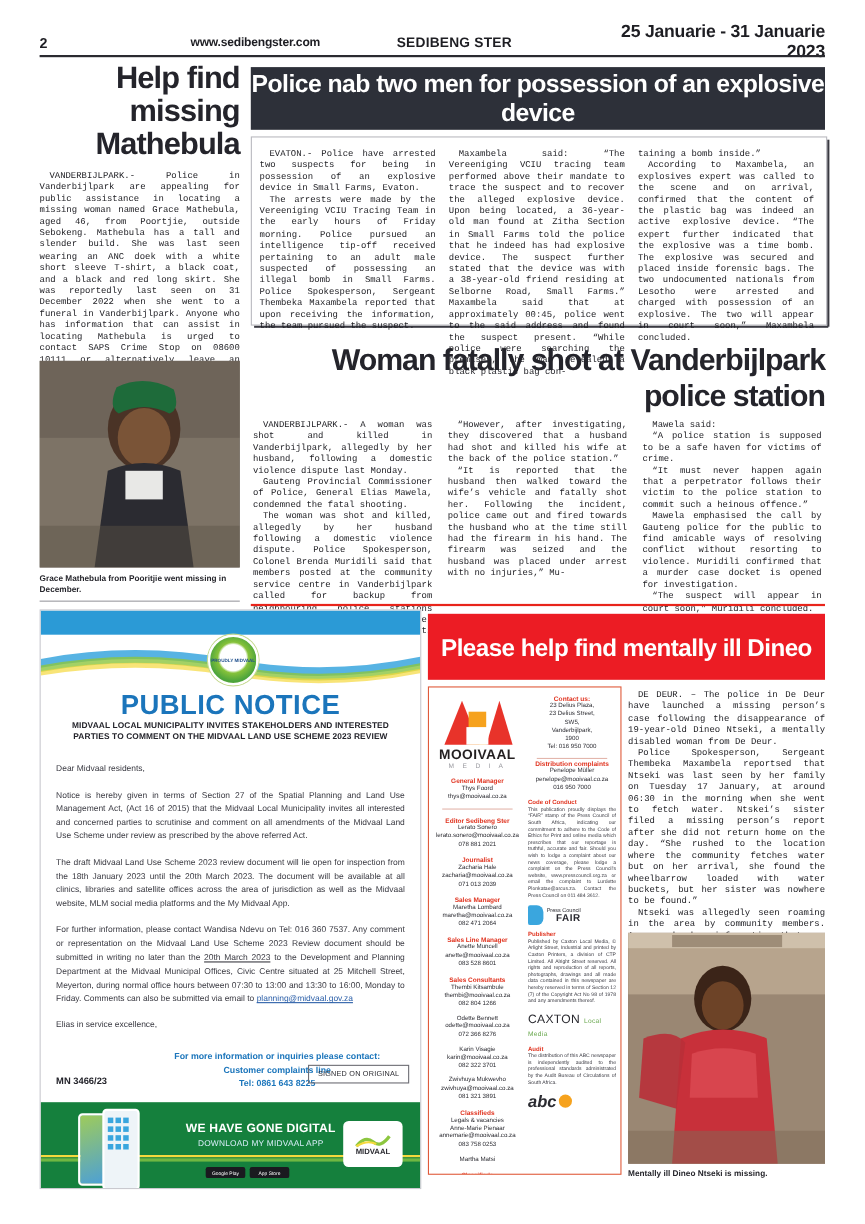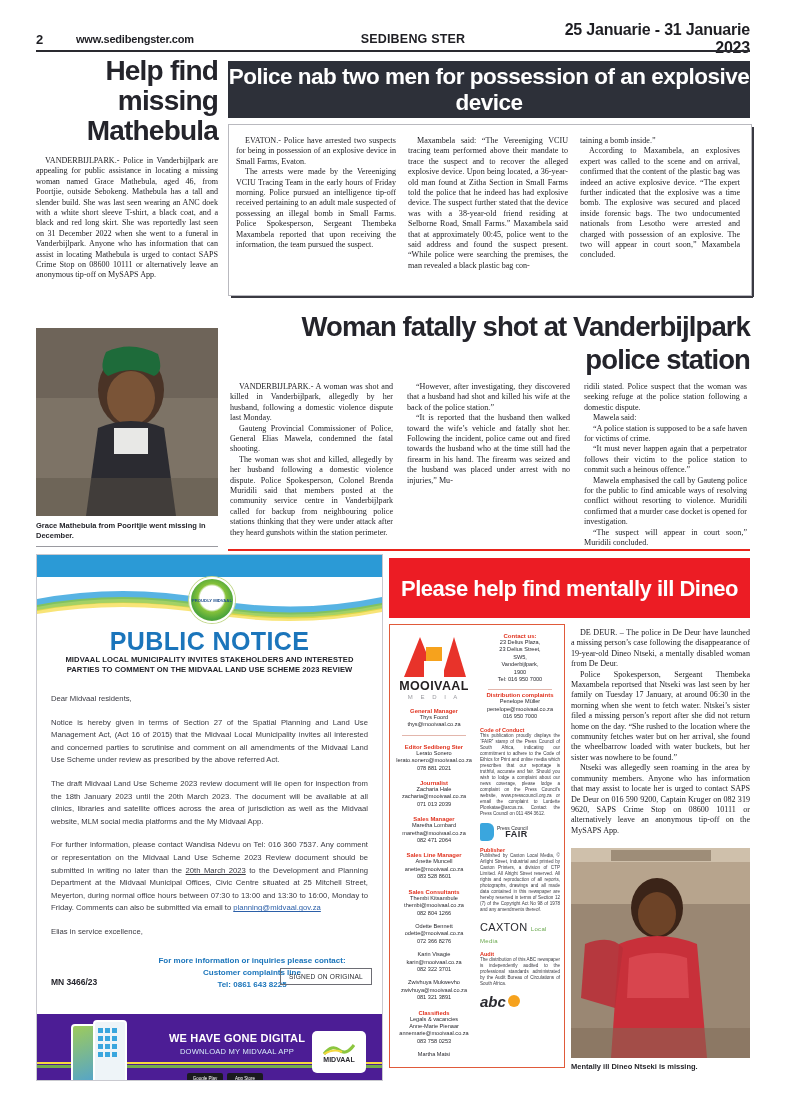--- a/index.html
+++ b/index.html
@@ -26,31 +26,31 @@
     position: absolute;
     left: 36px; top: 28px;
     width: 714px; height: 22px;
     display: flex;
     align-items: center;
     font-weight: bold;
     font-size: 11px;
     letter-spacing: -0.2px;
   }
   .mh-page { width: 40px; font-size: 13px; }
-  .mh-site { width: 215px; text-align: left; font-size: 11px; }
+  .mh-site { width: 215px; text-align: right; font-size: 11px; }
   .mh-title { flex: 1; text-align: center; font-size: 12.5px; letter-spacing: 0.2px;}
   .mh-date { width: 215px; text-align: right; font-size: 16px; }
   .mh-rule {
     position: absolute;
     left: 36px; top: 50px;
     width: 714px; height: 2px;
     background: #2a2a30;
   }
   .body-text {
-    font-family: Liberation Serif, serif;
+    font-family: Liberation Mono, monospace;
     font-size: 8.1px;
     line-height: 10.4px;
     text-align: justify;
     color: #1b1b20;
     hyphens: auto;
   }
   .body-text p { margin: 0; text-indent: 9px; }
   .body-text p.noindent { text-indent: 0; }
 
   
@@ -255,22 +255,22 @@
     width: 90px; height: 15px;
     border: 1px solid #6d6d74;
     font-size: 6.6px;
     display: flex; align-items: center; justify-content: center;
     color: #2a2a30;
     letter-spacing: 0.2px;
   }
   .pn-digital {
     position: absolute;
     left: 0; bottom: 0;
-    width: 345px; height: 66px;
-    background: #4c1d95;
+    width: 345px; height: 78px;
+    background: #15803d;
     overflow: hidden;
   }
   .pn-digital .yellowline {
     position: absolute; left: 0; top: 48px; width: 345px; height: 2px;
     background: #f5d93d;
   }
   .pn-digital .greenline {
     position: absolute; left: 0; top: 51px; width: 345px; height: 3px;
     background: #79bd43; opacity: .9;
   }
@@ -479,21 +479,20 @@
     <div class="body-text">
       <p>VANDERBIJLPARK.- A woman was shot and killed in Vanderbijlpark, allegedly by her husband, following a domestic violence dispute last Monday.</p>
       <p>Gauteng Provincial Commissioner of Police, General Elias Mawela, condemned the fatal shooting.</p>
       <p>The woman was shot and killed, allegedly by her husband following a domestic violence dispute. Police Spokesperson, Colonel Brenda Muridili said that members posted at the community service centre in Vanderbijlpark called for backup from neighbouring police stations thinking that they were under attack after they heard gunshots within the station perimeter.</p>
     </div>
     <div class="body-text">
       <p>“However, after investigating, they discovered that a husband had shot and killed his wife at the back of the police station.”</p>
       <p>“It is reported that the husband then walked toward the wife’s vehicle and fatally shot her. Following the incident, police came out and fired towards the husband who at the time still had the firearm in his hand. The firearm was seized and the husband was placed under arrest with no injuries,” Mu-</p>
     </div>
     <div class="body-text">
-      <p class="noindent">ridili stated. Police suspect that the woman was seeking refuge at the police station following a domestic dispute.</p>
       <p>Mawela said:</p>
       <p>“A police station is supposed to be a safe haven for victims of crime.</p>
       <p>“It must never happen again that a perpetrator follows their victim to the police station to commit such a heinous offence.”</p>
       <p>Mawela emphasised the call by Gauteng police for the public to find amicable ways of resolving conflict without resorting to violence. Muridili confirmed that a murder case docket is opened for investigation.</p>
       <p>“The suspect will appear in court soon,” Muridili concluded.</p>
     </div>
   </div>
   <div class="rule-woman"></div>
 
   <div class="ad-notice">

